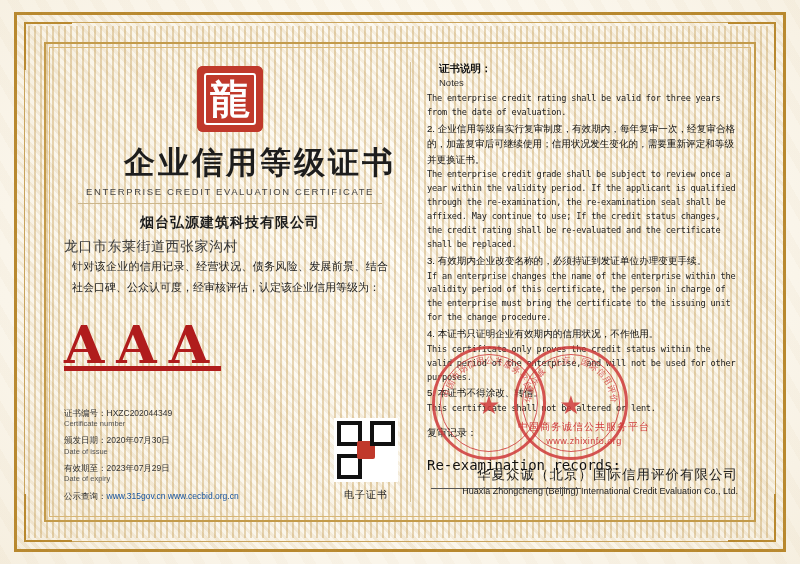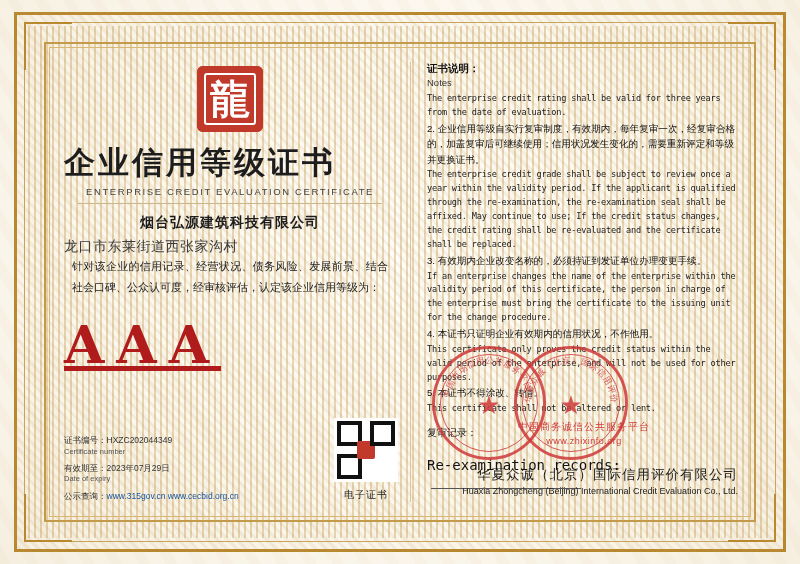--- a/index.html
+++ b/index.html
@@ -70,21 +70,21 @@
   }
   .logo .glyph{
     color:#fff;font-family:"DejaVu Serif", serif;font-size:40px;font-weight:bold;
     line-height:1;
   }
   .logo .inner-box{
     position:absolute;left:7px;top:7px;right:7px;bottom:7px;border:2px solid #fff;border-radius:3px;
   }
 
   .title-cn{
-    text-align:left;font-family:Liberation Sans, sans-serif;
+    text-align:right;font-family:Liberation Sans, sans-serif;
     font-size:31px;font-weight:bold;color:#1d1d1d;letter-spacing:3px;
     margin:2px 0 2px 0;
   }
   .title-en{
     text-align:center;font-size:9.5px;color:#444;letter-spacing:1.6px;
     border-bottom:1px solid #cbb68c;padding-bottom:6px;margin:0 14px 10px 14px;
   }
   .company{
     text-align:center;font-family:"DejaVu Serif", serif;
     font-size:14px;font-weight:bold;color:#1d1d1d;letter-spacing:1px;margin-bottom:6px;
@@ -134,21 +134,21 @@
     position:absolute;left:50%;top:50%;transform:translate(-50%,-50%);
     width:18px;height:18px;background:#c0392b;border-radius:2px;
   }
   .trace{
     width:54px;height:54px;border:3px solid #1a1a1a;display:flex;align-items:center;justify-content:center;
   }
   .trace .inner{width:30px;height:30px;border:3px solid #1a1a1a;}
   .code-cap{font-size:10px;color:#222;margin-top:6px;letter-spacing:1px;}
 
   
-  .notes-title{font-size:10.5px;color:#111;margin:0 0 4px 0;font-weight:bold;}
+  .notes-title{font-size:10.5px;color:#111;margin:0 0 4px 0;font-weight:bold;padding-left:12px;}
   .notes-title .en{display:block;font-weight:normal;font-size:9.5px;color:#333;margin-top:1px;}
   .note{font-size:9.6px;color:#111;line-height:1.62;margin:0 0 1px 0;}
   .note.en{font-family:"DejaVu Sans Mono", monospace;font-size:8.6px;color:#222;letter-spacing:-.2px;}
   .review{margin-top:10px;font-size:10px;color:#111;}
   .review .line{display:inline-block;width:150px;border-bottom:1px solid #555;margin-left:4px;vertical-align:bottom;height:11px;}
   .review .en{font-family:"DejaVu Sans Mono", monospace;font-size:14px;margin-top:17px;display:block;}
 
   
   .stamps{position:absolute;right:-4px;bottom:46px;width:330px;height:120px;}
   .stamp{
@@ -216,20 +216,24 @@
       </div>
 
       <div class="grade">AAA</div>
 
       <div class="meta">
         <div class="row">
           <span class="label-cn">证书编号：</span><span>HXZC202044349</span>
           <span class="label-en">Certificate number</span>
         </div>
         <div class="row">
+          <span class="label-cn">颁发日期：</span><span>2020年07月30日</span>
+          <span class="label-en">Date of issue</span>
+        </div>
+        <div class="row">
           <span class="label-cn">有效期至：</span><span>2023年07月29日</span>
           <span class="label-en">Date of expiry</span>
         </div>
         <div class="row">
           <span class="label-cn">公示查询：</span><span class="site">www.315gov.cn</span>
           <span class="site">www.cecbid.org.cn</span>
         </div>
       </div>
 
       <div class="codes">

